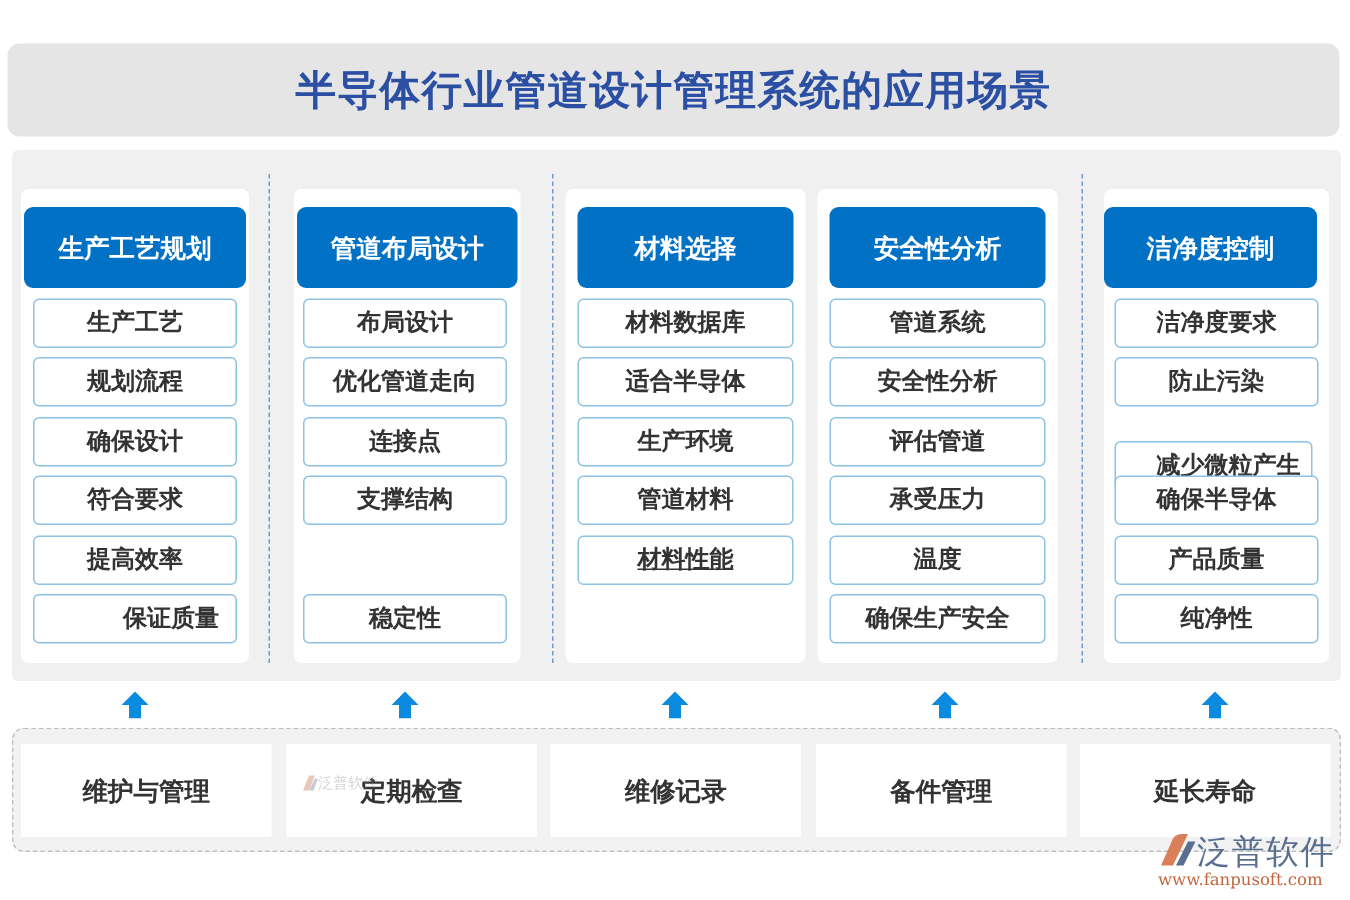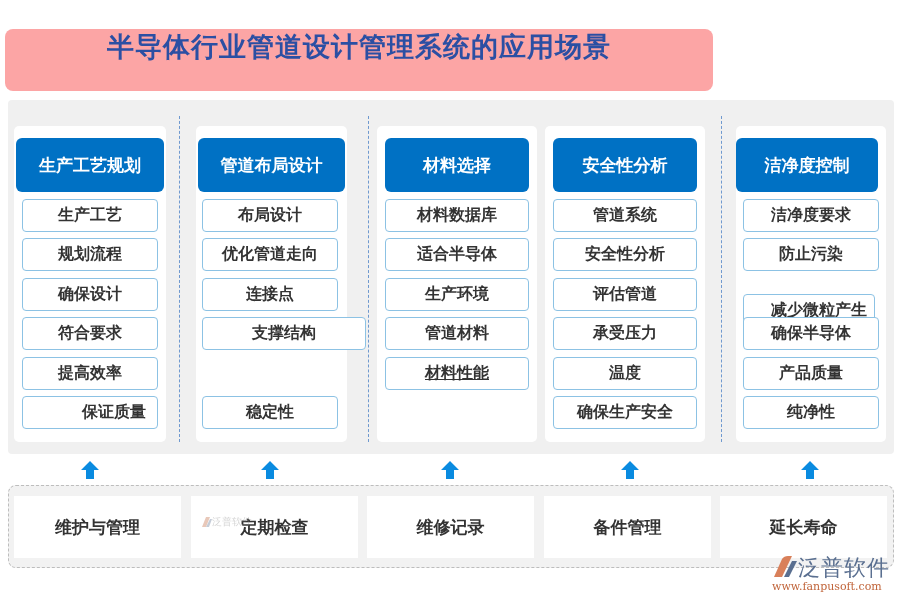--- a/index.html
+++ b/index.html
@@ -1,23 +1,23 @@
 <!DOCTYPE html>
 <html><head>
 <meta charset="utf-8">
 <style>
   * { box-sizing: border-box; margin: 0; padding: 0; }
   body {
     width: 900px; height: 600px; background: #ffffff; position: relative; overflow: hidden;
     font-family: "DejaVu Sans", "Liberation Sans", sans-serif;
   }
   .title-bar {
-    position: absolute; left: 5px; top: 29px; width: 708px; height: 62px;
-    background: #fca5a5; border-radius: 8px;
-    display: flex; align-items: flex-start; justify-content: center;
+    position: absolute; left: 5px; top: 29px; width: 888px; height: 62px;
+    background: #e5e5e5; border-radius: 8px;
+    display: flex; align-items: center; justify-content: center;
   }
   .title-bar span { color: #2b4fa3; font-size: 27px; font-weight: bold; letter-spacing: 1px; }
 
   .main-panel {
     position: absolute; left: 8px; top: 100px; width: 886px; height: 354px;
     background: #f0f0f0; border-radius: 4px;
   }
   .col-card {
     position: absolute; top: 26px; height: 316px; background: #ffffff; border-radius: 5px;
   }
@@ -76,21 +76,21 @@
     <div class="col-item" style="left:8px;width:136px;top:270px;padding-left:48px;">保证质量</div>
   </div>
 
   <div class="vdash" style="left:171px;"></div>
 
   <div class="col-card" style="left:188px;width:151px;">
     <div class="col-head">管道布局设计</div>
     <div class="col-item" style="left:6px;width:136px;top:73px;">布局设计</div>
     <div class="col-item" style="left:6px;width:136px;top:112px;">优化管道走向</div>
     <div class="col-item" style="left:6px;width:136px;top:152px;">连接点</div>
-    <div class="col-item" style="left:6px;width:164px;top:191px;">支撑结构</div>
+    <div class="col-item" style="left:6px;width:136px;top:191px;">支撑结构</div>
     <div class="col-item" style="left:6px;width:136px;top:270px;">稳定性</div>
   </div>
 
   <div class="vdash" style="left:360px;"></div>
 
   <div class="col-card" style="left:369px;width:160px;">
     <div class="col-head" style="left:8px;right:8px;">材料选择</div>
     <div class="col-item" style="left:8px;width:144px;top:73px;">材料数据库</div>
     <div class="col-item" style="left:8px;width:144px;top:112px;">适合半导体</div>
     <div class="col-item" style="left:8px;width:144px;top:152px;">生产环境</div>

